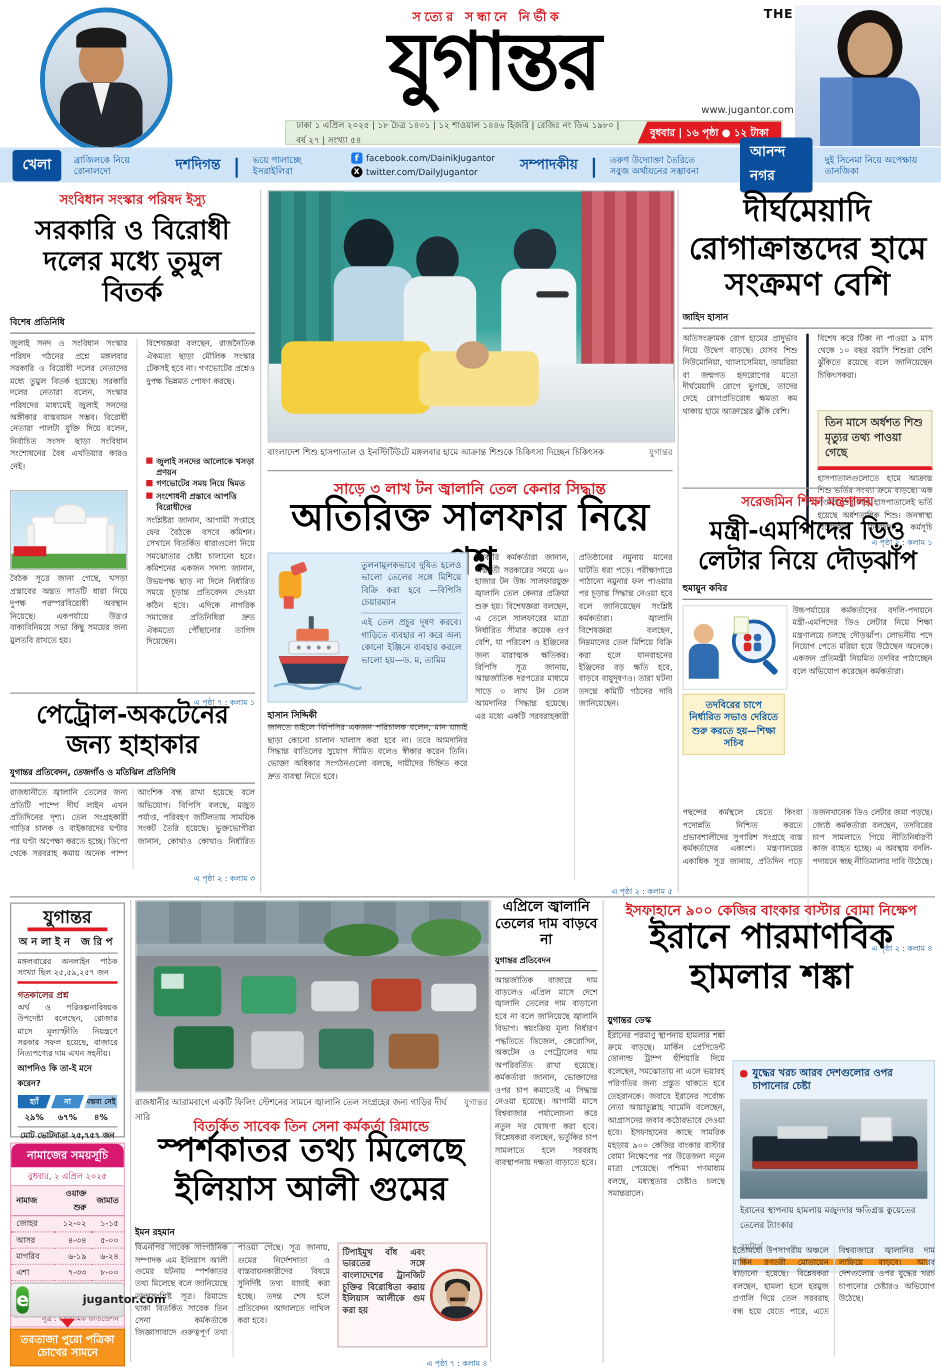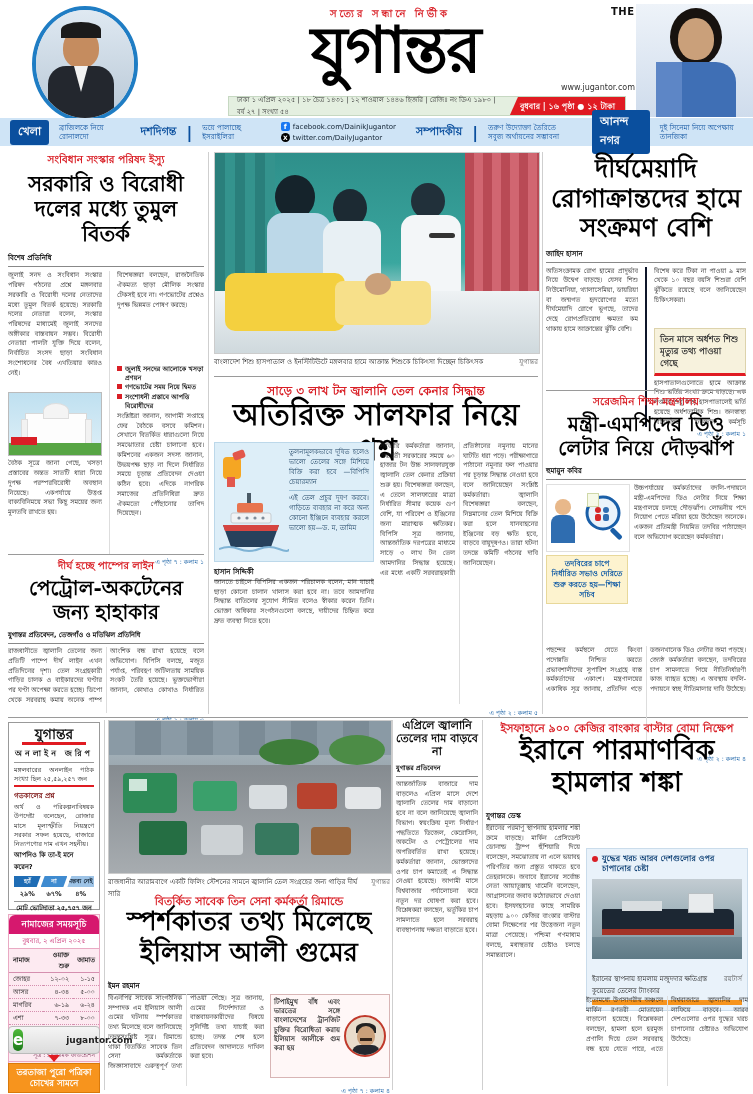--- a/index.html
+++ b/index.html
@@ -191,21 +191,20 @@
             </div>
         </div>
         <div class="bt" style="height:128px;">সংশ্লিষ্টরা জানান, আগামী সপ্তাহে ফের বৈঠকে বসবে কমিশন। সেখানে বিতর্কিত ধারাগুলো নিয়ে সমঝোতার চেষ্টা চালানো হবে। কমিশনের একজন সদস্য জানান, উভয়পক্ষ ছাড় না দিলে নির্ধারিত সময়ে চূড়ান্ত প্রতিবেদন দেওয়া কঠিন হবে। এদিকে নাগরিক সমাজের প্রতিনিধিরা দ্রুত ঐকমত্যে পৌঁছানোর তাগিদ দিয়েছেন।</div>
       </div>
     </div>
     <div class="jump">এ পৃষ্ঠা ৭ : কলাম ১</div>
   </div>
 
   <div class="abs hline" style="left:8px;top:554px;width:196px;"></div>
   <div class="abs" style="left:8px;top:558px;width:196px;">
-    <div class="kicker" style="font-size:10px;">দীর্ঘ হচ্ছে পাম্পের লাইন</div>
     <div class="headline" style="font-size:20px;margin-top:2px;">পেট্রোল-অকটেনের জন্য হাহাকার</div>
     <div class="byline" style="margin-top:5px;font-size:6.6px;">যুগান্তর প্রতিবেদন, তেজগাঁও ও মতিঝিল প্রতিনিধি</div>
     <div class="bt bt2" style="height:66px;margin-top:3px;">রাজধানীতে জ্বালানি তেলের জন্য প্রতিটি পাম্পে দীর্ঘ লাইন এখন প্রতিদিনের দৃশ্য। তেল সংগ্রহকারী গাড়ির চালক ও বাইকারদের ঘণ্টার পর ঘণ্টা অপেক্ষা করতে হচ্ছে। ডিপো থেকে সরবরাহ কমায় অনেক পাম্প আংশিক বন্ধ রাখা হয়েছে বলে অভিযোগ। বিপিসি বলছে, মজুত পর্যাপ্ত, পরিবহণ জটিলতায় সাময়িক সংকট তৈরি হয়েছে। ভুক্তভোগীরা জানান, কোথাও কোথাও নির্ধারিত দামের বেশি রাখারও অভিযোগ উঠেছে।</div>
     <div class="jump">এ পৃষ্ঠা ২ : কলাম ৩</div>
   </div>
 
   <div class="abs pollbox" style="left:8px;top:722px;width:92px;height:188px;box-sizing:border-box;">
     <div class="polllogo">যুগান্তর</div>
     <div class="redbar"></div>
     <div class="pollhead">অনলাইন জরিপ</div>
@@ -442,21 +441,21 @@
       <span>যুদ্ধের খরচ আরব দেশগুলোর ওপর চাপানোর চেষ্টা</span>
     </div>
     <div style="position:relative;width:150px;height:80px;margin-top:4px;overflow:hidden;">
       <div class="abs" style="left:0;top:0;width:100%;height:100%;background:linear-gradient(#c3ccd2,#9fb2ba 45%,#7f959f);"></div>
       <div class="abs" style="left:10px;top:30px;width:132px;height:26px;background:#1c2733;border-radius:2px 6px 2px 2px;"></div>
       <div class="abs" style="left:10px;top:50px;width:132px;height:6px;background:#a33327;"></div>
       <div class="abs" style="left:96px;top:14px;width:24px;height:18px;background:#e8ebed;border:1px solid #b8bec2;"></div>
       <div class="abs" style="left:30px;top:22px;width:40px;height:10px;background:#d8dde0;"></div>
       <div class="abs" style="left:0;top:58px;width:150px;height:22px;background:linear-gradient(#748c97,#5f7a86);"></div>
     </div>
-    <div class="caption" style="margin-top:14px;">
+    <div class="caption" style="margin-top:3px;flex-direction:column;">
       <span>ইরানের স্থাপনায় হামলায় মজুদদার ক্ষতিগ্রস্ত কুয়েতের তেলের ট্যাংকার</span>
       <span class="credit">রয়টার্স</span>
     </div>
     <div class="orangebar"></div>
   </div>
   <div class="abs bt bt2" style="left:586px;top:996px;width:162px;height:90px;">ইতোমধ্যে উপসাগরীয় অঞ্চলে মার্কিন রণতরী মোতায়েন বাড়ানো হয়েছে। বিশ্লেষকরা বলছেন, হামলা হলে হরমুজ প্রণালি দিয়ে তেল সরবরাহ বন্ধ হয়ে যেতে পারে, এতে বিশ্ববাজারে জ্বালানির দাম লাফিয়ে বাড়বে। আরব দেশগুলোর ওপর যুদ্ধের খরচ চাপানোর চেষ্টারও অভিযোগ উঠেছে।</div>
 
 </div>
 
 </body></html>

